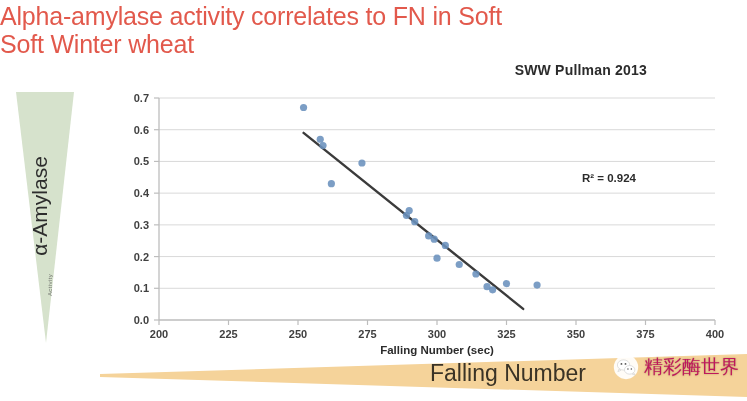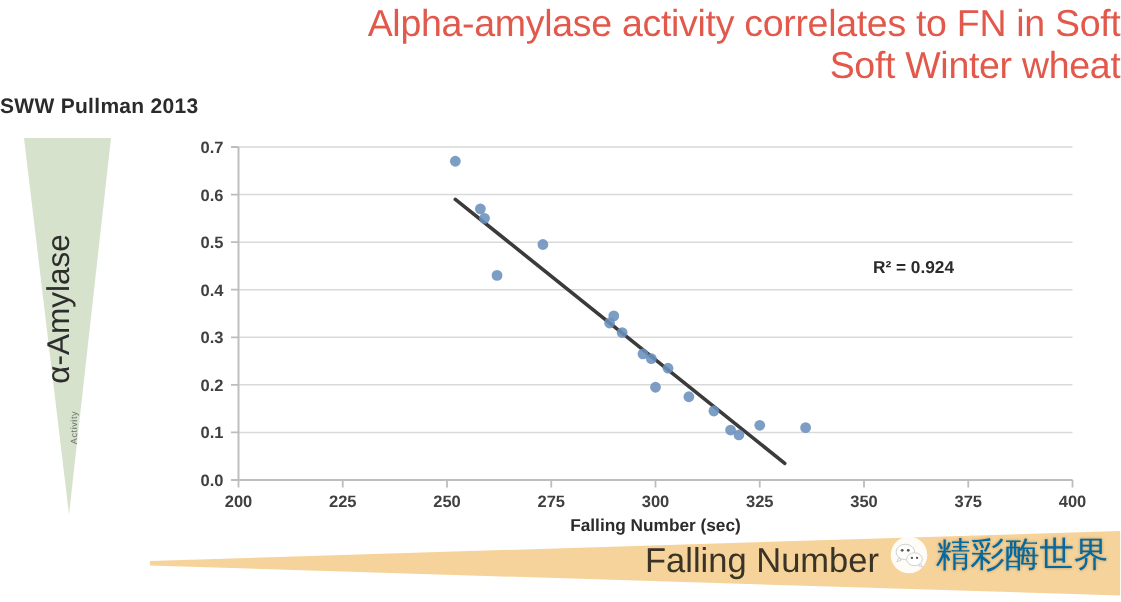--- a/index.html
+++ b/index.html
@@ -9,31 +9,31 @@
     background:#ffffff;
     font-family:"Liberation Sans", sans-serif;
     overflow:hidden;
     position:relative;
   }
   #slide{position:relative;width:747px;height:401px;background:#fff;}
 
   
   .title{
     position:absolute;left:0;top:2px;width:747px;
-    text-align:right;
+    text-align:left;
     color:#e2594c;
     font-size:25px;
     line-height:28px;
     font-weight:400;
     letter-spacing:-0.2px;
   }
   .title .l2{display:block;}
   .subtitle{
     position:absolute;left:0;top:62px;width:647px;
-    text-align:left;
+    text-align:right;
     color:#2b2b2b;
     font-size:14px;
     font-weight:bold;
     letter-spacing:0.2px;
   }
 
   
   .tri-wrap{position:absolute;left:12px;top:90px;width:78px;height:255px;}
   .tri-wrap svg{display:block;}
   .tri-label{
@@ -70,21 +70,21 @@
     font-family:"Liberation Sans", sans-serif;
     white-space:nowrap;
   }
 
   
   .watermark{
     position:absolute;right:8px;top:354px;
     display:flex;align-items:center;gap:5px;
   }
   .wm-text{
-    font-size:23px;color:#0369a1;
+    font-size:19px;color:#be185d;
     font-family:Liberation Sans, sans-serif;
     text-shadow:0 0 2px rgba(120,90,40,.55);
     white-space:nowrap;
   }
   .wm-icon{width:26px;height:26px;flex:0 0 26px;}
 </style>
 </head>
 <body>
 
 <div id="slide">

